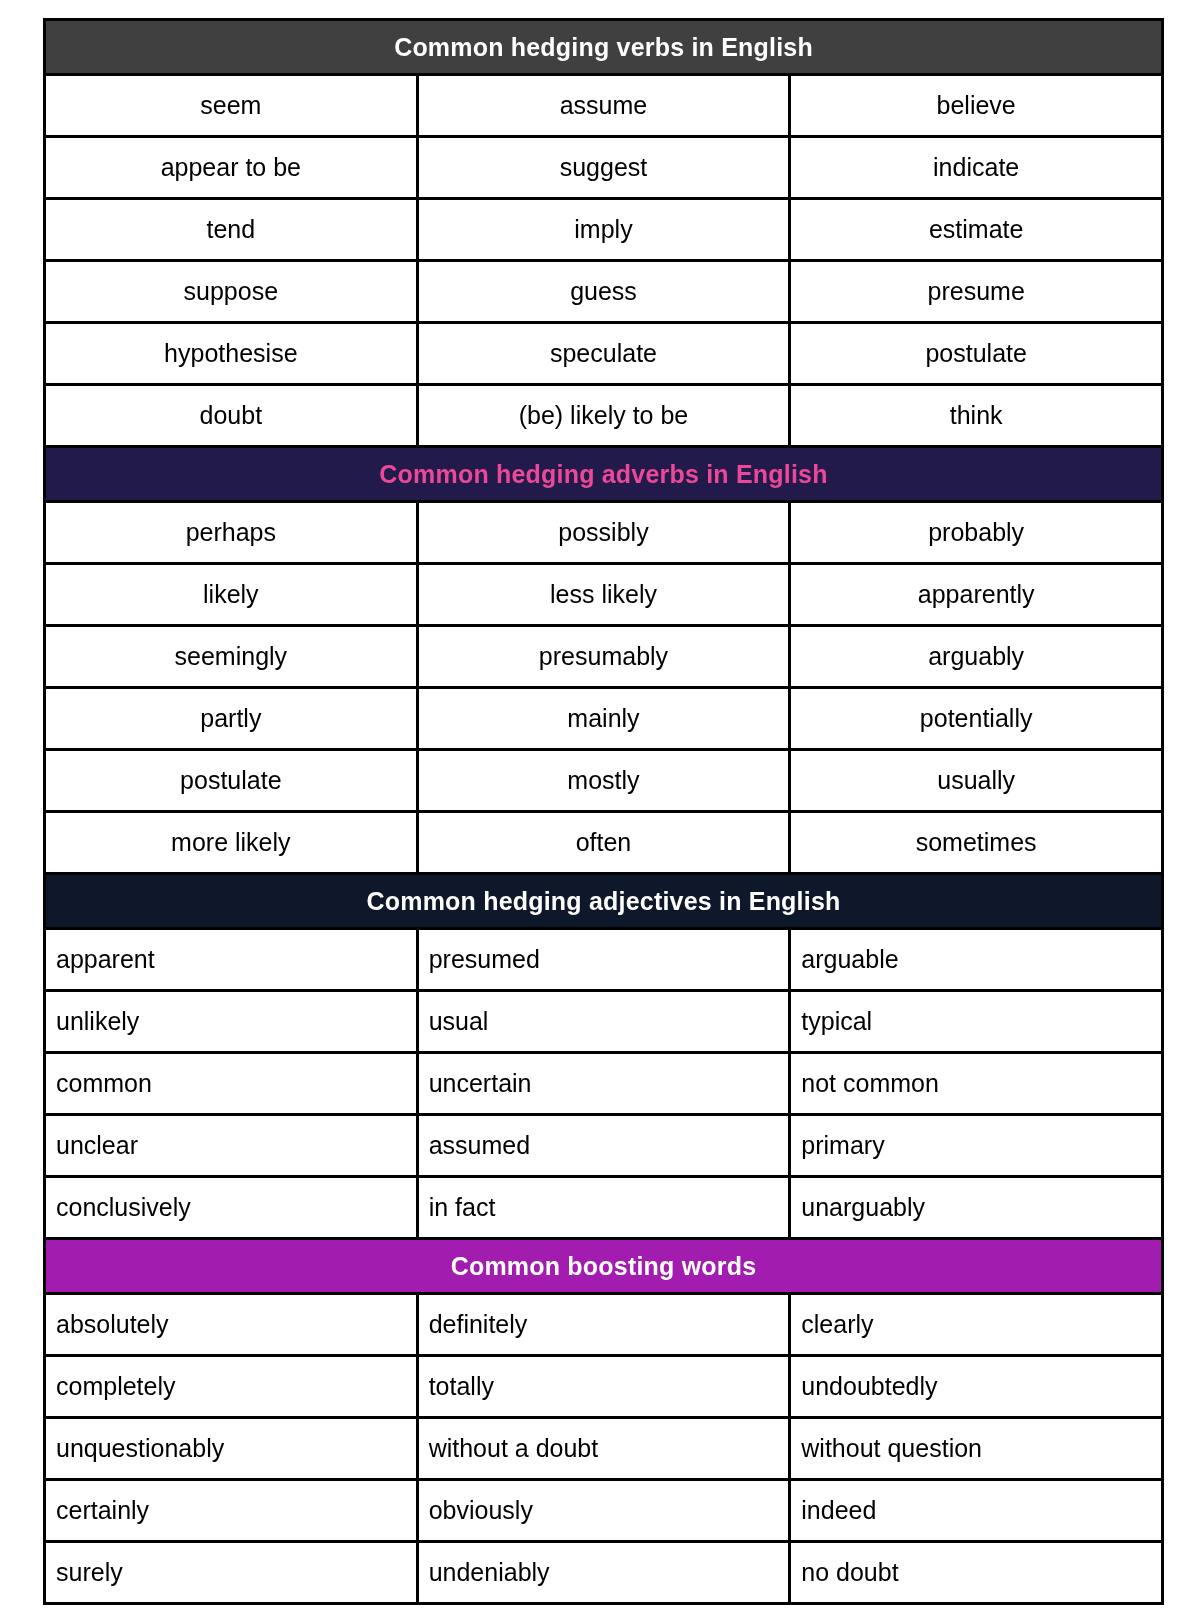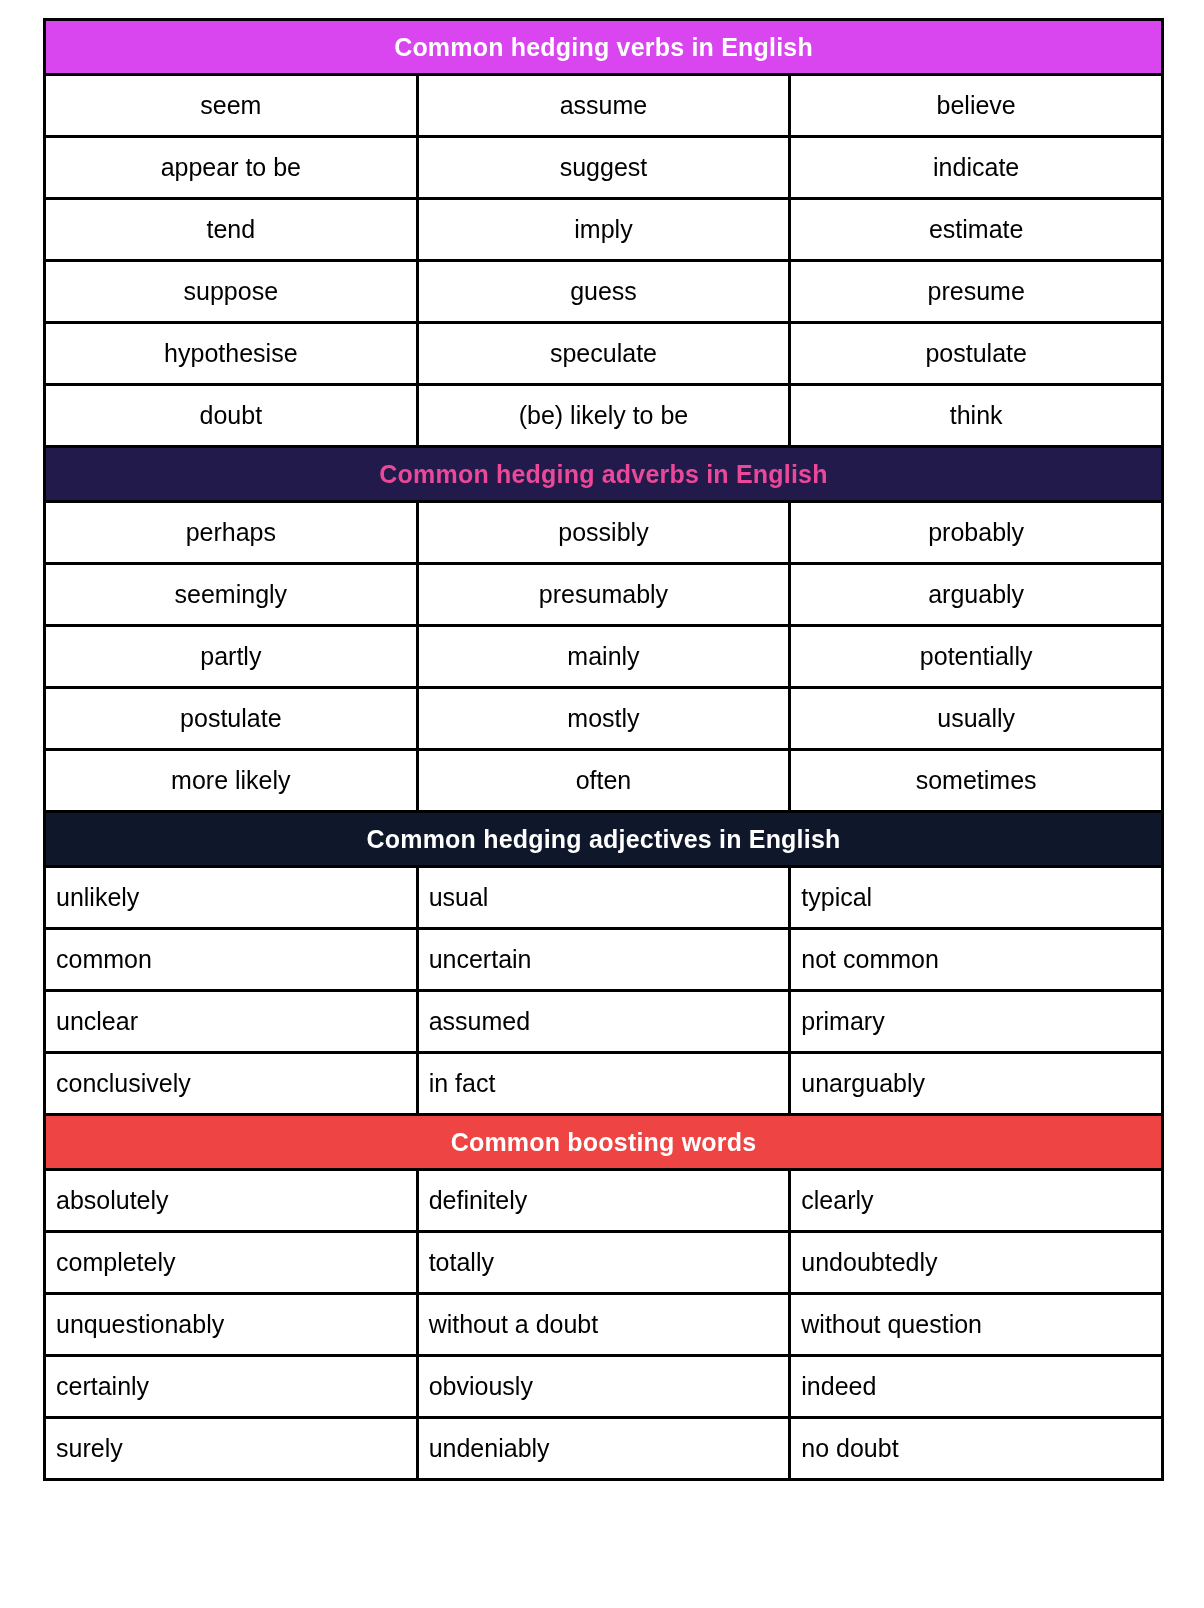--- a/index.html
+++ b/index.html
@@ -51,21 +51,21 @@
     padding-left: 10px;
   }
 </style>
 </head>
 <body>
 
 <div class="table-wrap">
   <table class="word-table">
     <tbody id="table-body">
         <tr>
-          <th class="section-header" colspan="3" style="background-color: #d946ef; color: rgb(255, 255, 255);">Common hedging verbs in English</th>
+          <th class="section-header" colspan="3" style="background-color: #404040; color: rgb(255, 255, 255);">Common hedging verbs in English</th>
         </tr>
         <tr class="align-center">
           <td class="word-cell">seem</td>
           <td class="word-cell">assume</td>
           <td class="word-cell">believe</td>
         </tr>
         <tr class="align-center">
           <td class="word-cell">appear to be</td>
           <td class="word-cell">suggest</td>
           <td class="word-cell">indicate</td>
@@ -92,20 +92,25 @@
         </tr>
         <tr>
           <th class="section-header" colspan="3" style="background-color: rgb(34, 26, 74); color: #ec4899;">Common hedging adverbs in English</th>
         </tr>
         <tr class="align-center">
           <td class="word-cell">perhaps</td>
           <td class="word-cell">possibly</td>
           <td class="word-cell">probably</td>
         </tr>
         <tr class="align-center">
+          <td class="word-cell">likely</td>
+          <td class="word-cell">less likely</td>
+          <td class="word-cell">apparently</td>
+        </tr>
+        <tr class="align-center">
           <td class="word-cell">seemingly</td>
           <td class="word-cell">presumably</td>
           <td class="word-cell">arguably</td>
         </tr>
         <tr class="align-center">
           <td class="word-cell">partly</td>
           <td class="word-cell">mainly</td>
           <td class="word-cell">potentially</td>
         </tr>
         <tr class="align-center">
@@ -115,41 +120,46 @@
         </tr>
         <tr class="align-center">
           <td class="word-cell">more likely</td>
           <td class="word-cell">often</td>
           <td class="word-cell">sometimes</td>
         </tr>
         <tr>
           <th class="section-header" colspan="3" style="background-color: #0f172a; color: rgb(255, 255, 255);">Common hedging adjectives in English</th>
         </tr>
         <tr class="align-left">
+          <td class="word-cell">apparent</td>
+          <td class="word-cell">presumed</td>
+          <td class="word-cell">arguable</td>
+        </tr>
+        <tr class="align-left">
           <td class="word-cell">unlikely</td>
           <td class="word-cell">usual</td>
           <td class="word-cell">typical</td>
         </tr>
         <tr class="align-left">
           <td class="word-cell">common</td>
           <td class="word-cell">uncertain</td>
           <td class="word-cell">not common</td>
         </tr>
         <tr class="align-left">
           <td class="word-cell">unclear</td>
           <td class="word-cell">assumed</td>
           <td class="word-cell">primary</td>
         </tr>
         <tr class="align-left">
           <td class="word-cell">conclusively</td>
           <td class="word-cell">in fact</td>
           <td class="word-cell">unarguably</td>
         </tr>
         <tr>
-          <th class="section-header" colspan="3" style="background-color: #ef4444; color: rgb(255, 255, 255);">Common boosting words</th>
+          <th class="section-header" colspan="3" style="background-color: #a21caf; color: rgb(255, 255, 255);">Common boosting words</th>
         </tr>
         <tr class="align-left">
           <td class="word-cell">absolutely</td>
           <td class="word-cell">definitely</td>
           <td class="word-cell">clearly</td>
         </tr>
         <tr class="align-left">
           <td class="word-cell">completely</td>
           <td class="word-cell">totally</td>
           <td class="word-cell">undoubtedly</td>

